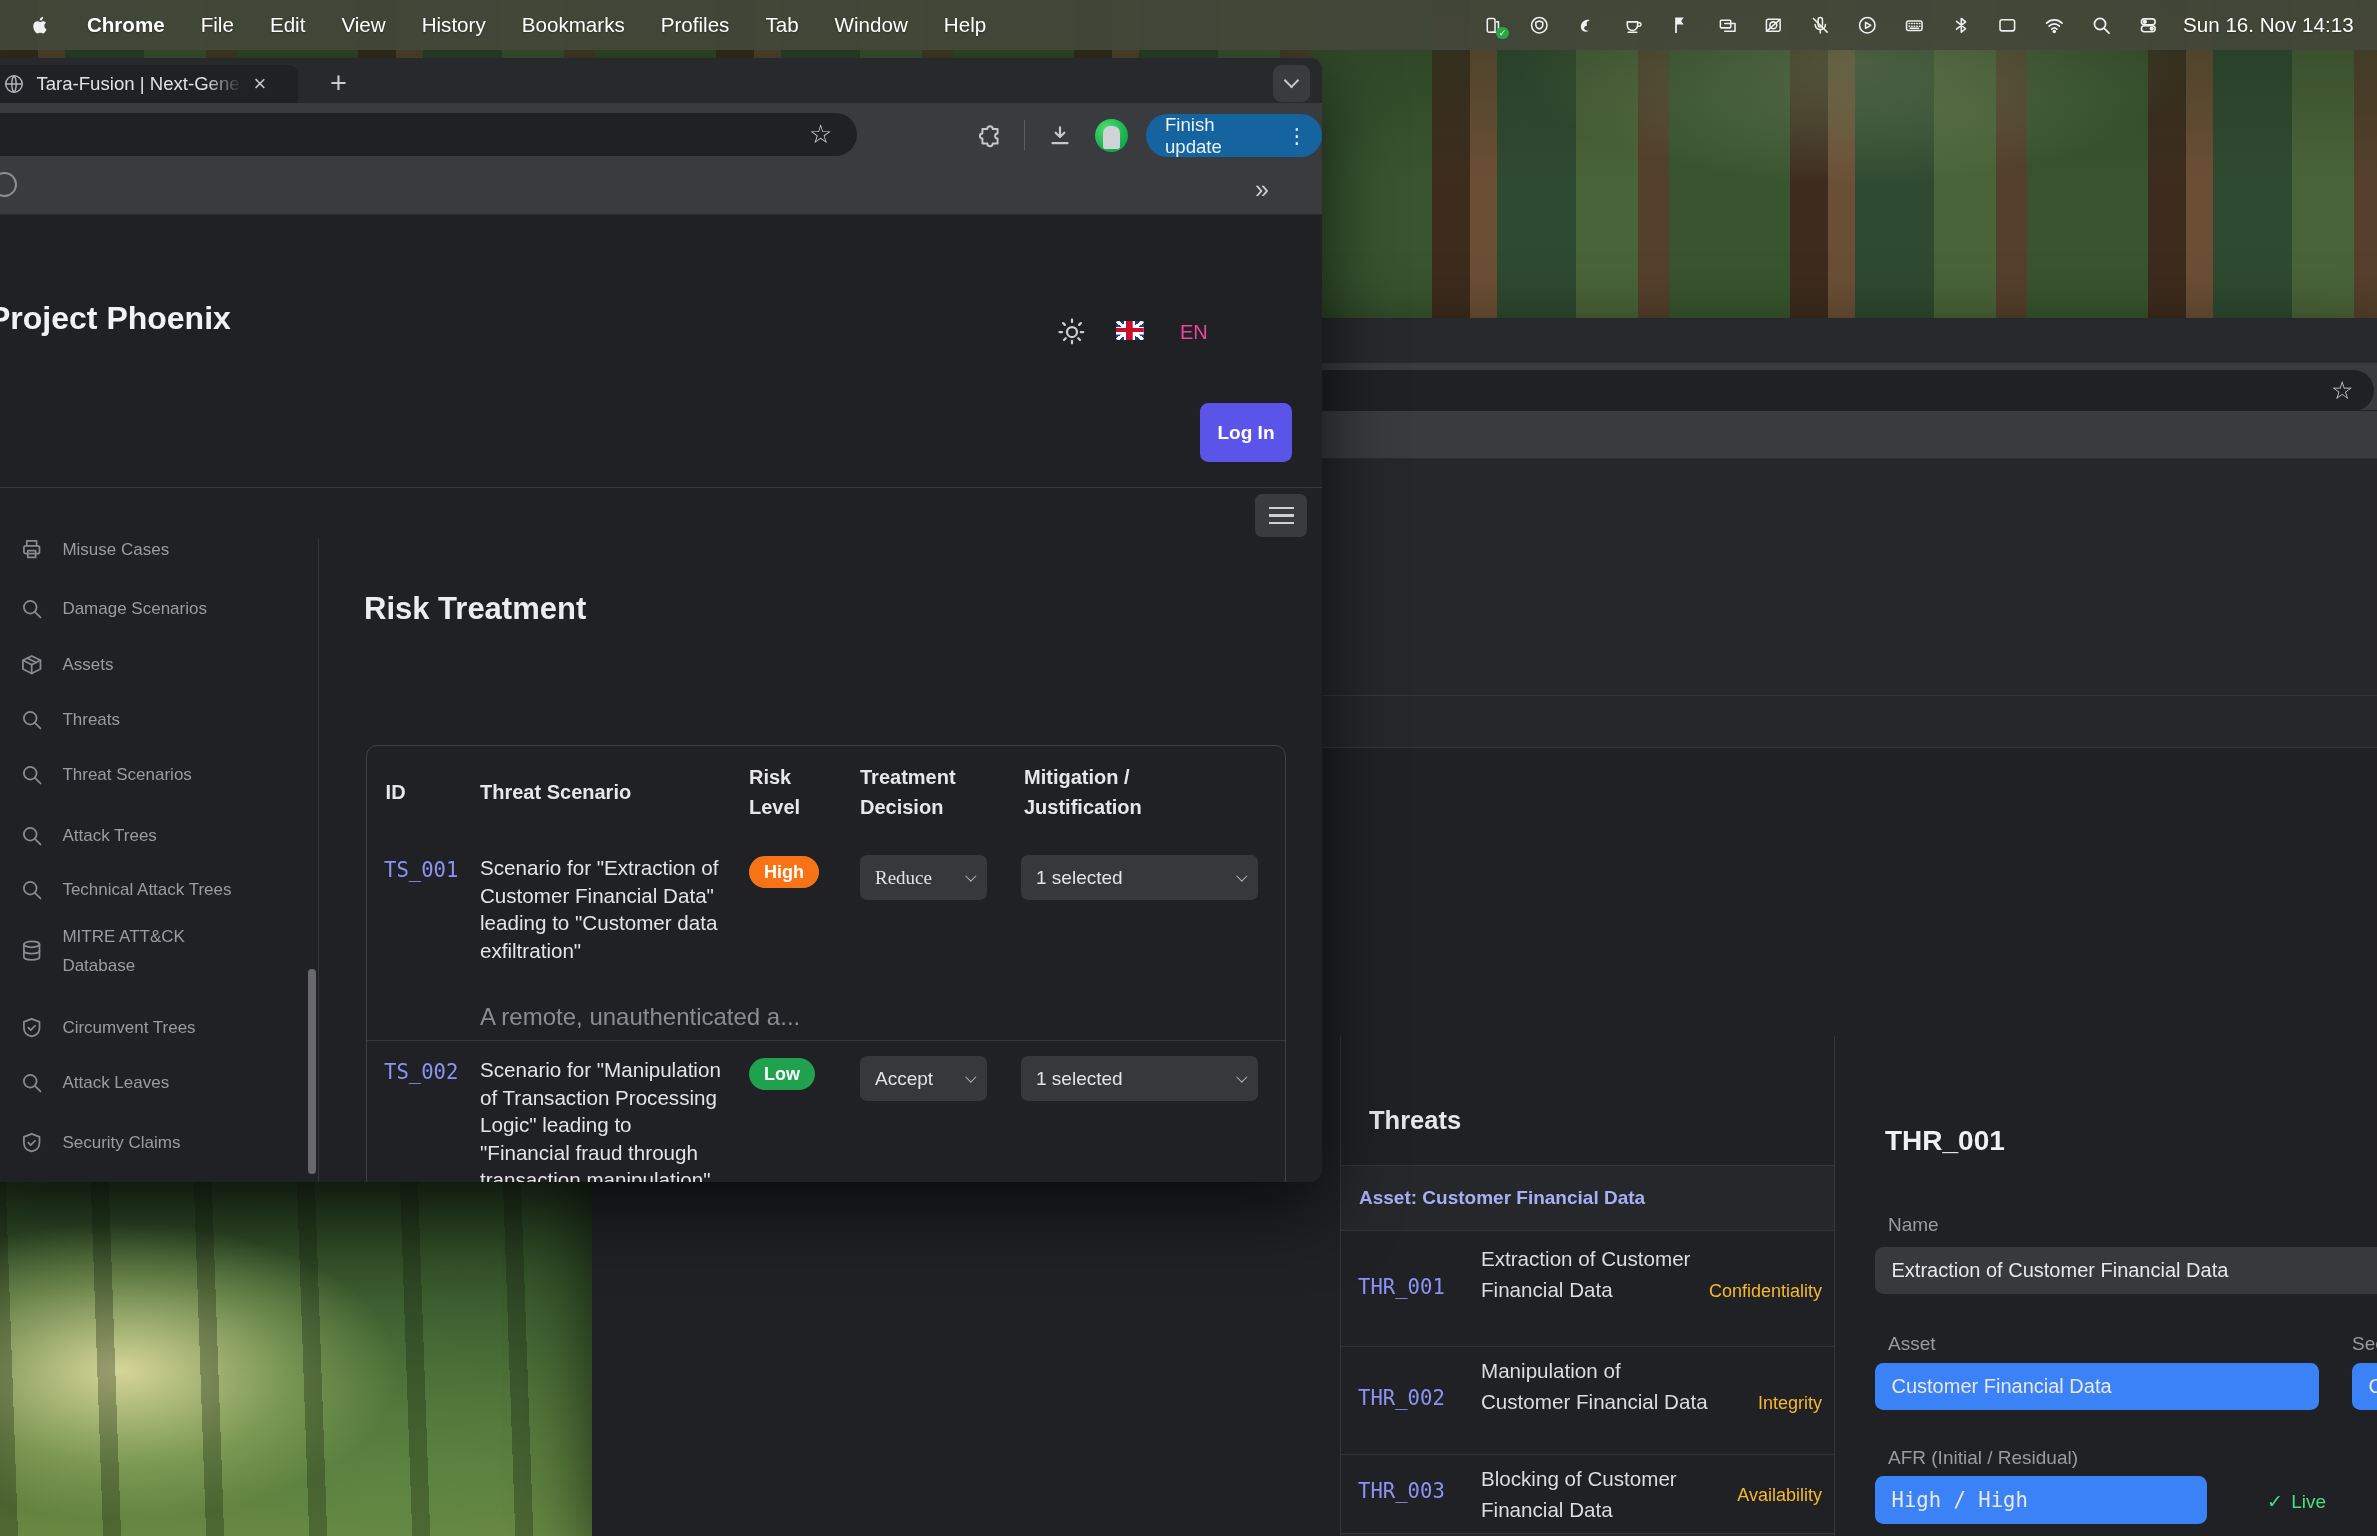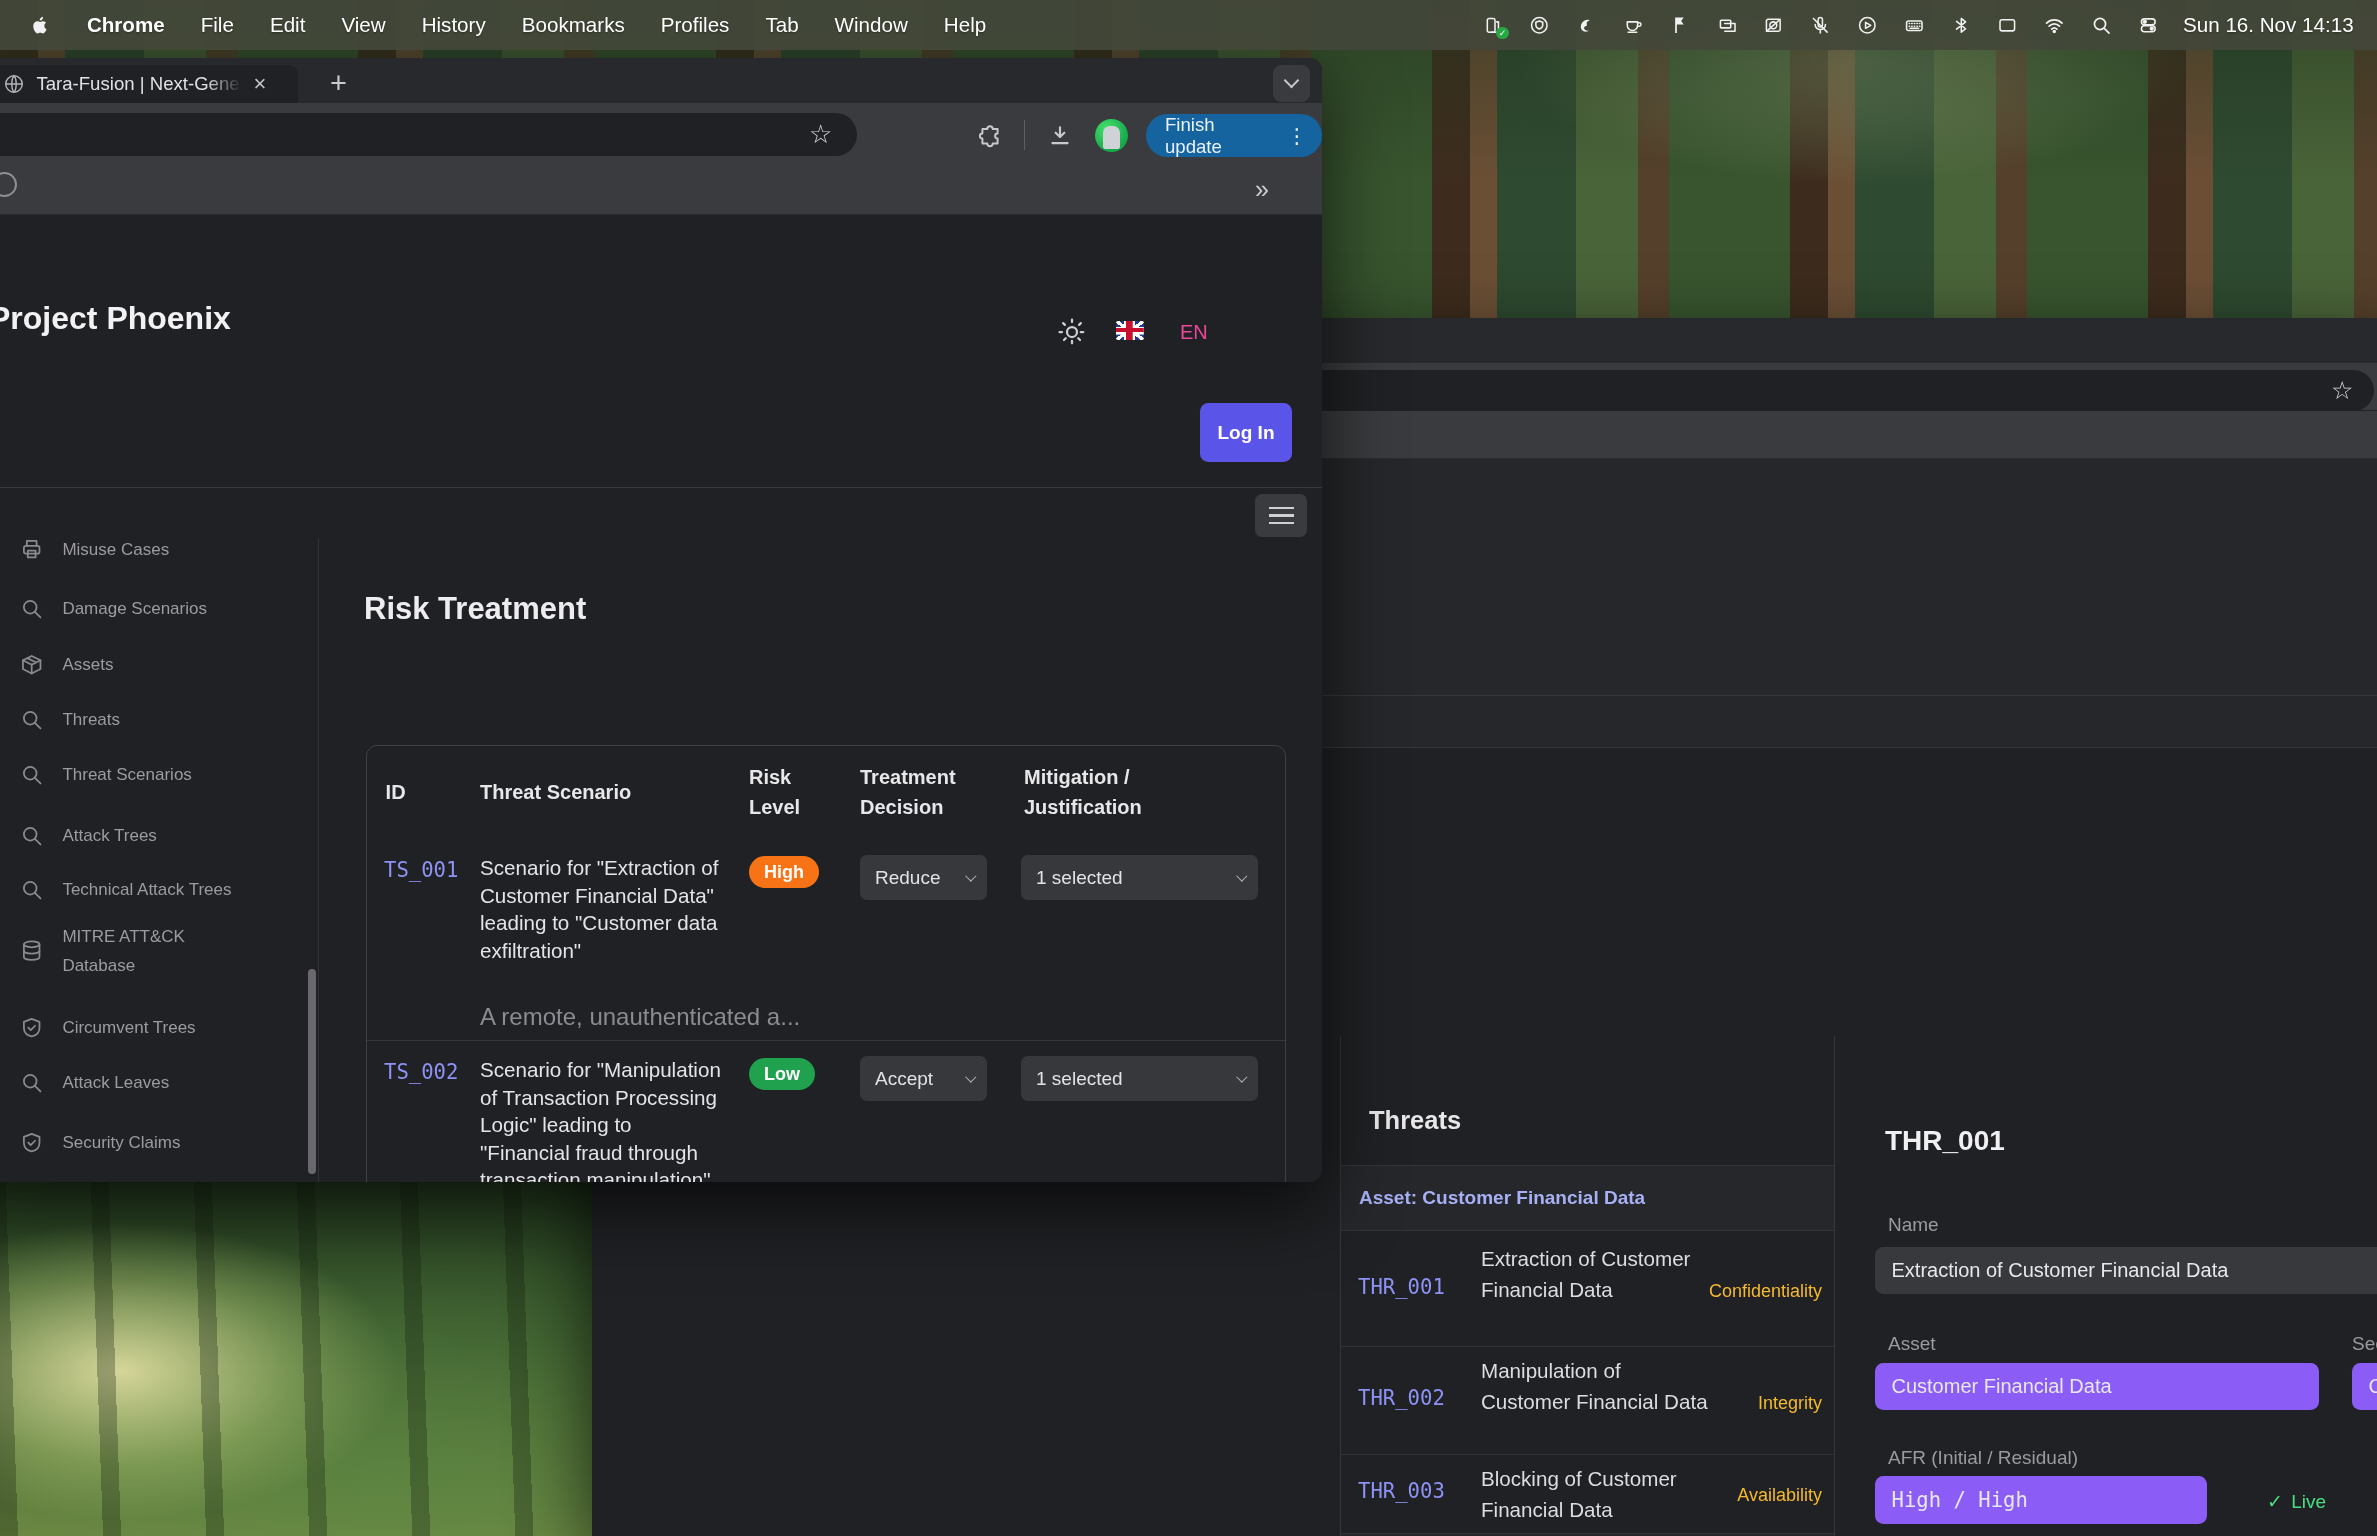--- a/index.html
+++ b/index.html
@@ -141,21 +141,21 @@
   #thr-heading { position:absolute; left:777px; top:358px; color:#e8e8ea; font-size:25.5px; font-weight:bold; }
   .group-row { position:absolute; left:749px; width:493px; background:#26272b; border-top:1.4px solid #333438; border-bottom:1.4px solid #333438; }
   .group-row .glbl { position:absolute; left:18px; top:50%; transform:translateY(-50%); color:#a7b0f5; font-size:19px; font-weight:bold; white-space:nowrap; }
   .thr-id { position:absolute; left:766px; color:#8d92f4; font-size:20.6px; }
   .thr-name { position:absolute; left:889px; width:230px; color:#dddde1; font-size:20.6px; line-height:31px; }
   .thr-prop { position:absolute; left:1059px; width:171px; text-align:right; color:#f5b82e; font-size:18px; }
   .thr-div { position:absolute; left:749px; width:493px; height:1.4px; background:#303136; }
 
   
   .dlabel { position:absolute; color:#9a9aa0; font-size:19px; }
-  .dinput { position:absolute; background:#8b5cf6; border-radius:8.3px; color:#e8e8ea; font-size:20px;
+  .dinput { position:absolute; background:#3b82f6; border-radius:8.3px; color:#e8e8ea; font-size:20px;
     display:flex; align-items:center; padding:0 16.5px; }
   .dinput.light { background:#38393d; }
   #dt-heading { position:absolute; left:1293px; top:377px; color:#f0f0f2; font-size:28px; font-weight:bold; }
   #dt-live { position:absolute; left:1675px; top:742px; color:#4ade80; font-size:19px; display:flex; gap:8.3px; align-items:center; }
 </style>
 </head>
 <body>
 
 <div id="wallpaper-top"></div>
 <div id="wallpaper-bottom"></div>
@@ -414,21 +414,21 @@
       <div class="th" style="left:113px; top:31px;">Threat Scenario</div>
       <div class="th" style="left:382px; top:16px; width:72px;">Risk Level</div>
       <div class="th" style="left:493px; top:16px; width:120px;">Treatment Decision</div>
       <div class="th" style="left:657px; top:16px; width:162px;">Mitigation / Justification</div>
 
       <div>
         <span class="rid mono" style="left:17px; top:112px;">TS_001</span>
         <span class="rsc" style="left:113px; top:108px;">Scenario for "Extraction of Customer Financial Data" leading to "Customer data exfiltration"</span>
         <span class="rsub" style="left:113px; top:257px;">A remote, unauthenticated a...</span>
         <span class="badge high" style="left:382px; top:110px;">High</span>
-        <div class="dd" style="left:493px; top:109px; width:127px;">
+        <div class="dd" style="left:493px; top:109px; width:127px;font-family:Liberation Serif, serif;">
           <span>Reduce</span>
             <span class="chev"></span>
         </div>
         <div class="dd" style="left:654px; top:109px; width:237px;">
           <span>1 selected</span>
             <span class="chev"></span>
         </div>
       </div>
 
       <div id="rt-rowdiv"></div>

